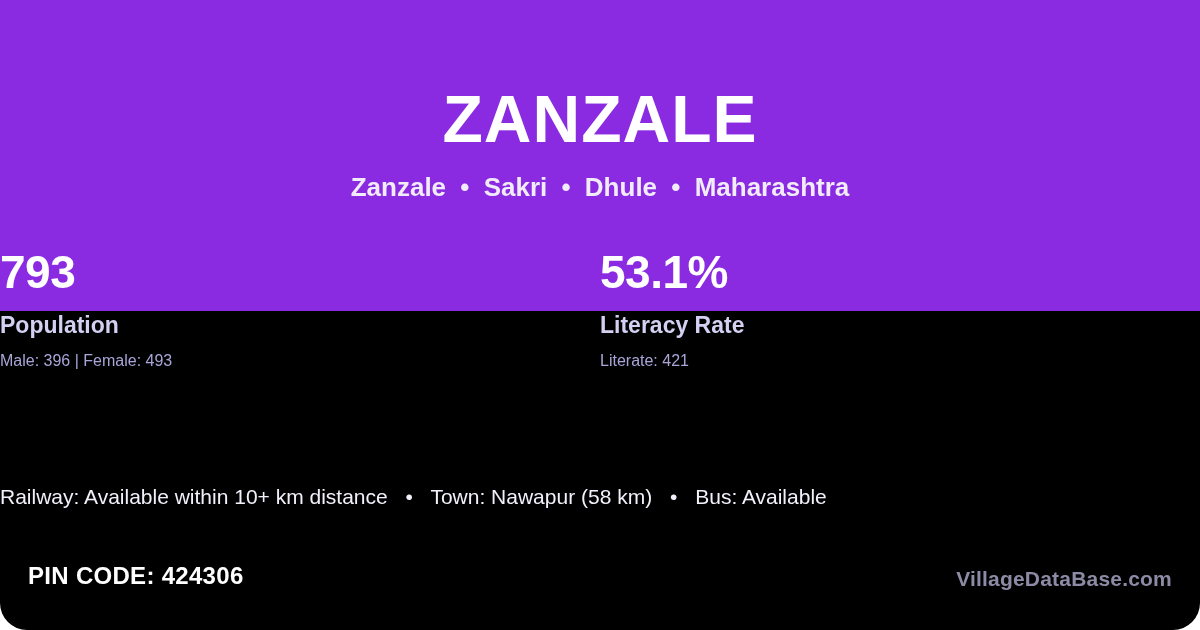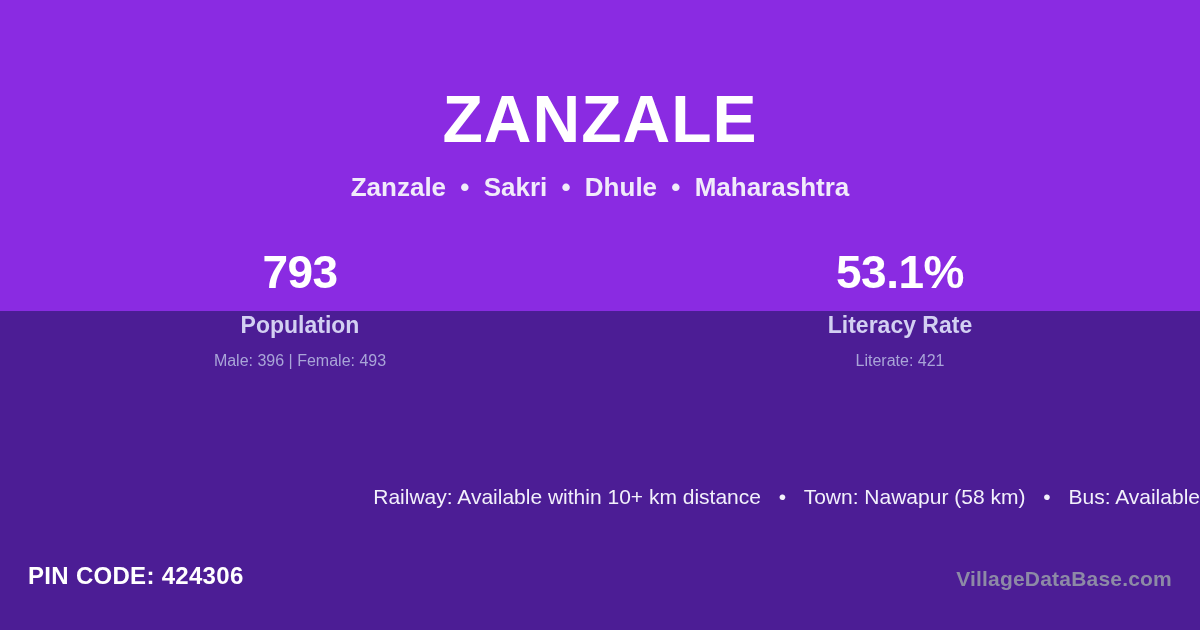--- a/index.html
+++ b/index.html
@@ -4,21 +4,22 @@
 <style>
   * { margin:0; padding:0; box-sizing:border-box; }
   html, body {
     width:1200px; height:630px;
     font-family:"Liberation Sans", sans-serif;
     overflow:hidden;
   }
   #card {
     position:relative;
     width:1200px; height:630px;
-    background:#4c1d95;
+    background:#000000;
+    border-radius:27px;
   }
   
   #purple-band {
     position:absolute; left:0; top:0;
     width:1200px; height:311px;
     background:#8a2be2;
   }
   
   #header {
     position:absolute; left:0; top:0;
@@ -49,21 +50,21 @@
   
   #stats-row {
     position:absolute;
     left:0; top:248px;
     width:1200px;
     display:flex;
     z-index:3;
   }
   .stat-block {
     flex:1 1 0;
-    text-align:center;
+    text-align:left;
   }
   .stat-value {
     font-size:46px;
     font-weight:bold;
     color:#ffffff;
     line-height:1.08;
     letter-spacing:-0.5px;
   }
   .stat-label {
     margin-top:16px;
@@ -77,21 +78,21 @@
     font-size:16px;
     font-weight:normal;
     color:#a9a5d8;
     line-height:1;
   }
   
   #infra-row {
     position:absolute;
     left:0; top:486px;
     width:1200px;
-    text-align:right;
+    text-align:left;
     font-size:21px;
     color:#f2f0fb;
     line-height:1;
     z-index:3;
   }
   #infra-row .infra-sep {
     display:inline-block;
     margin:0 12px;
     color:#f2f0fb;
   }

